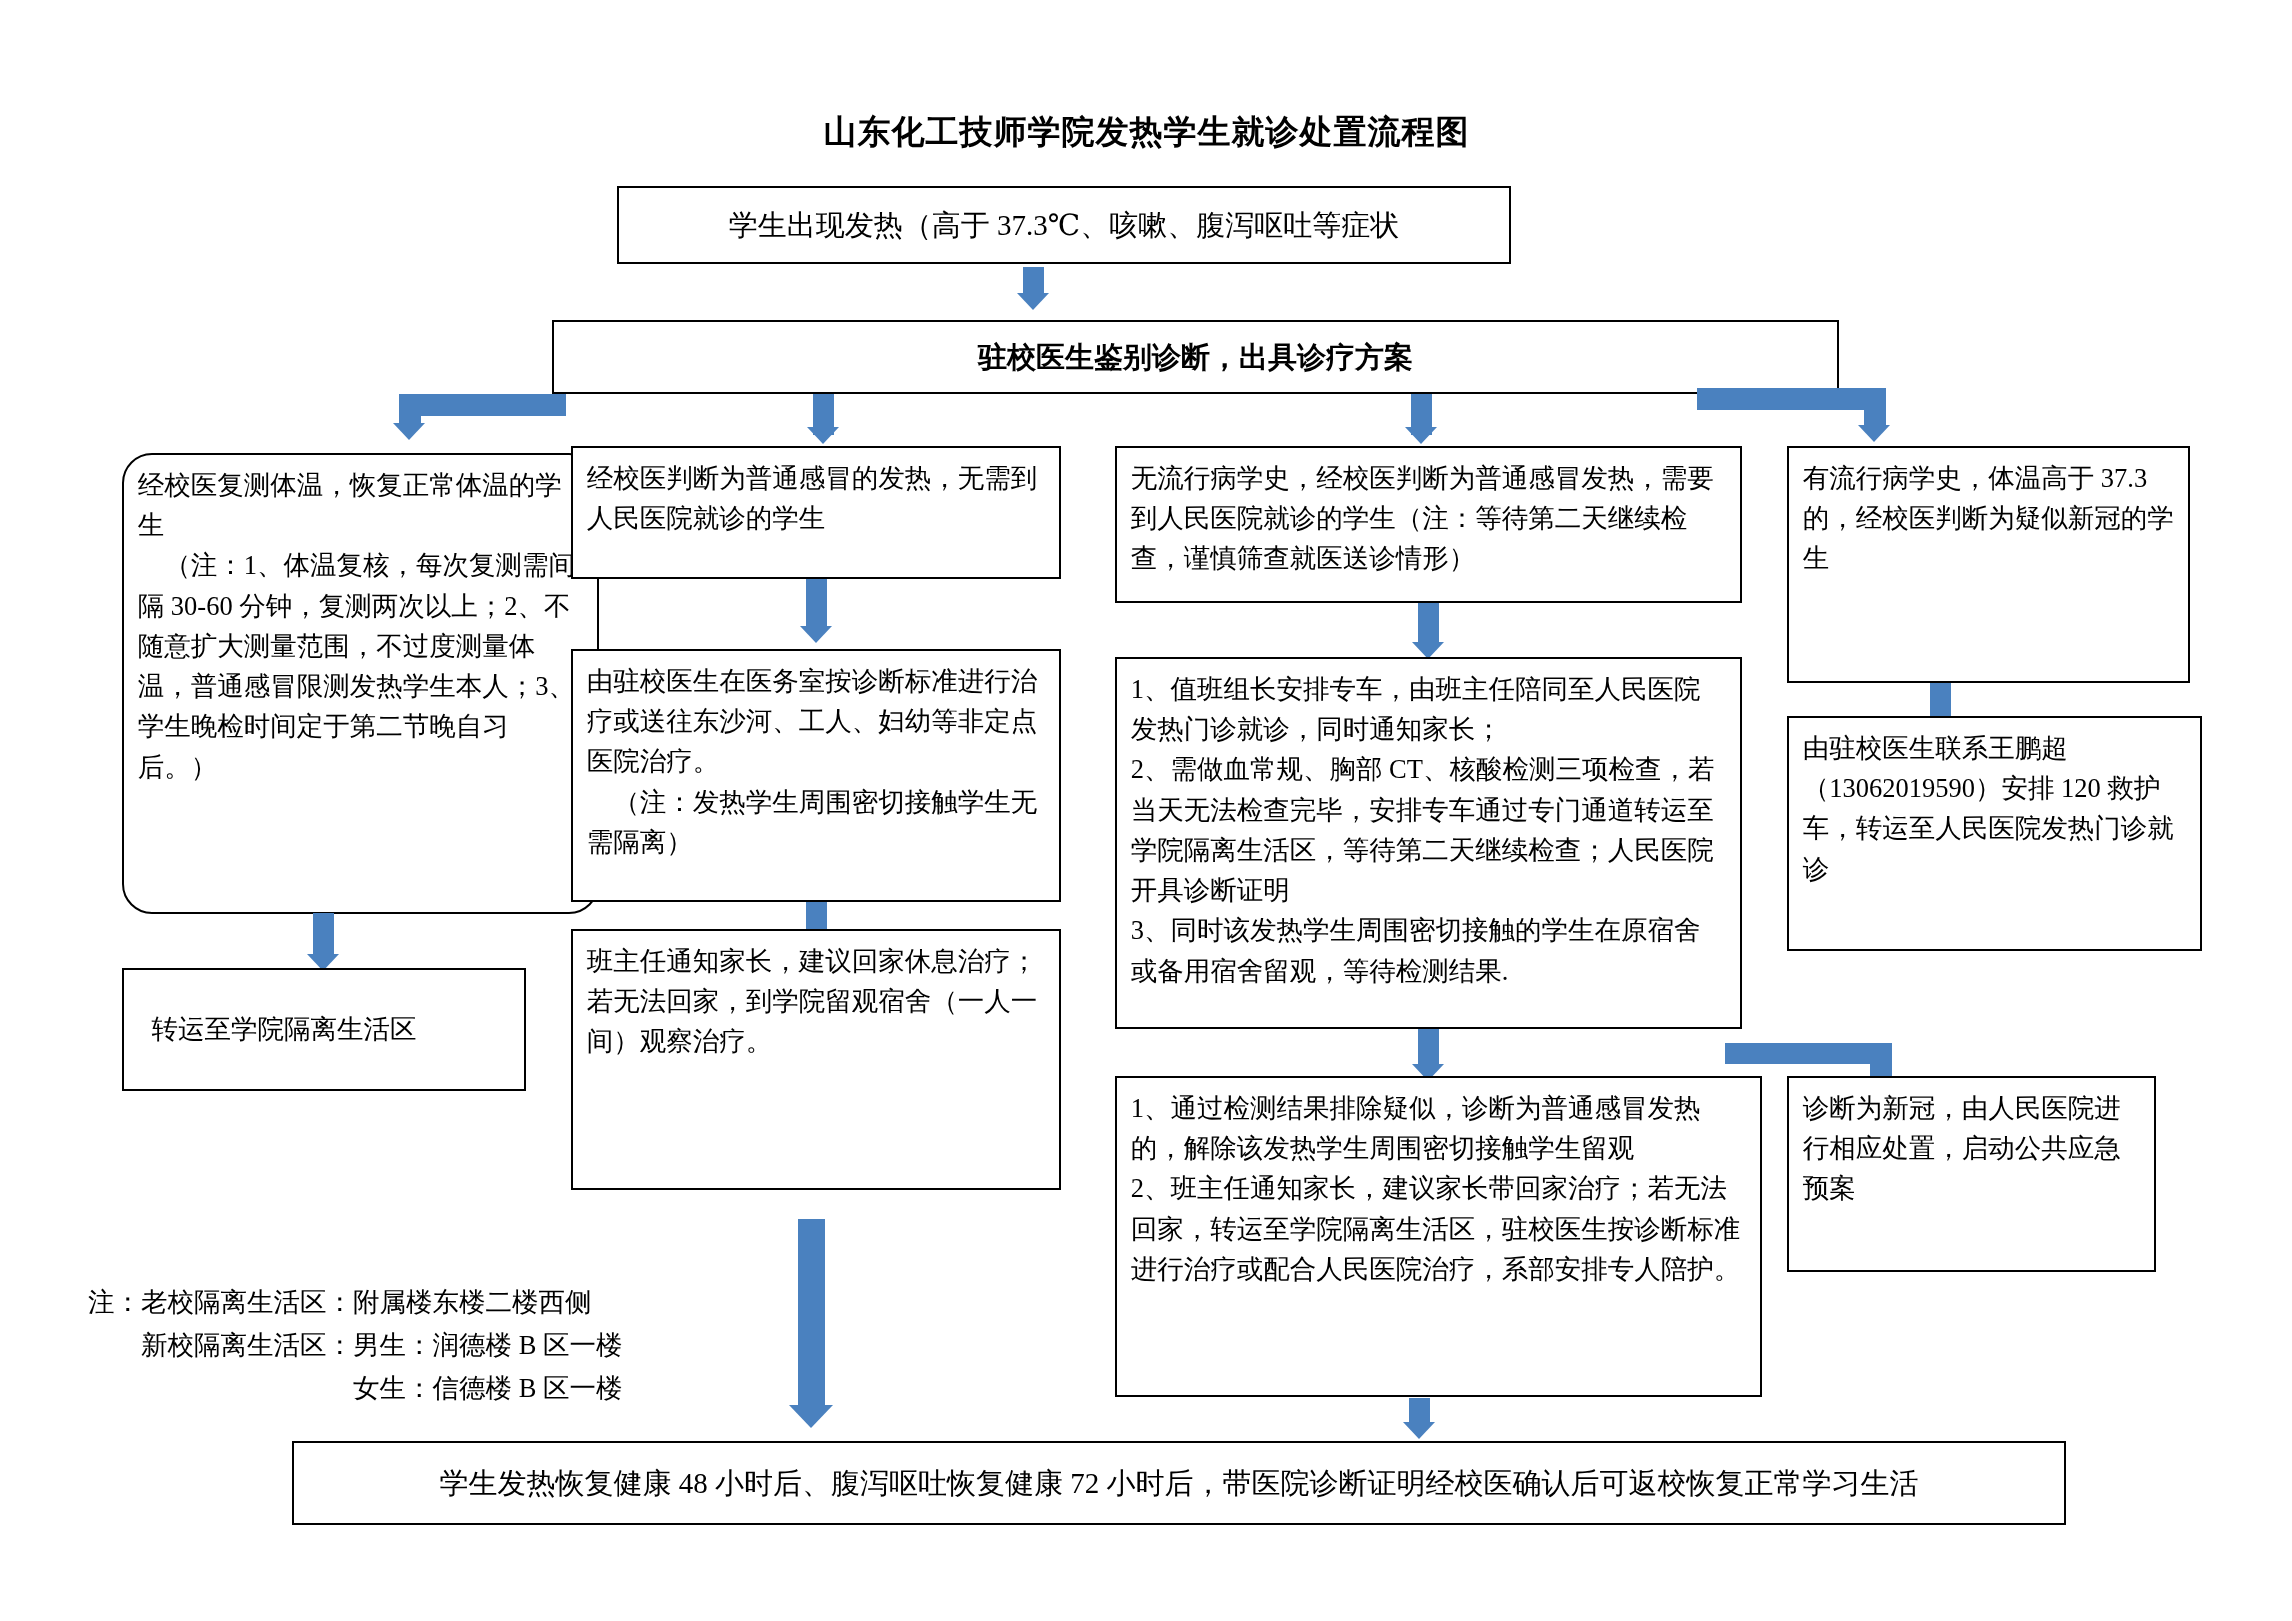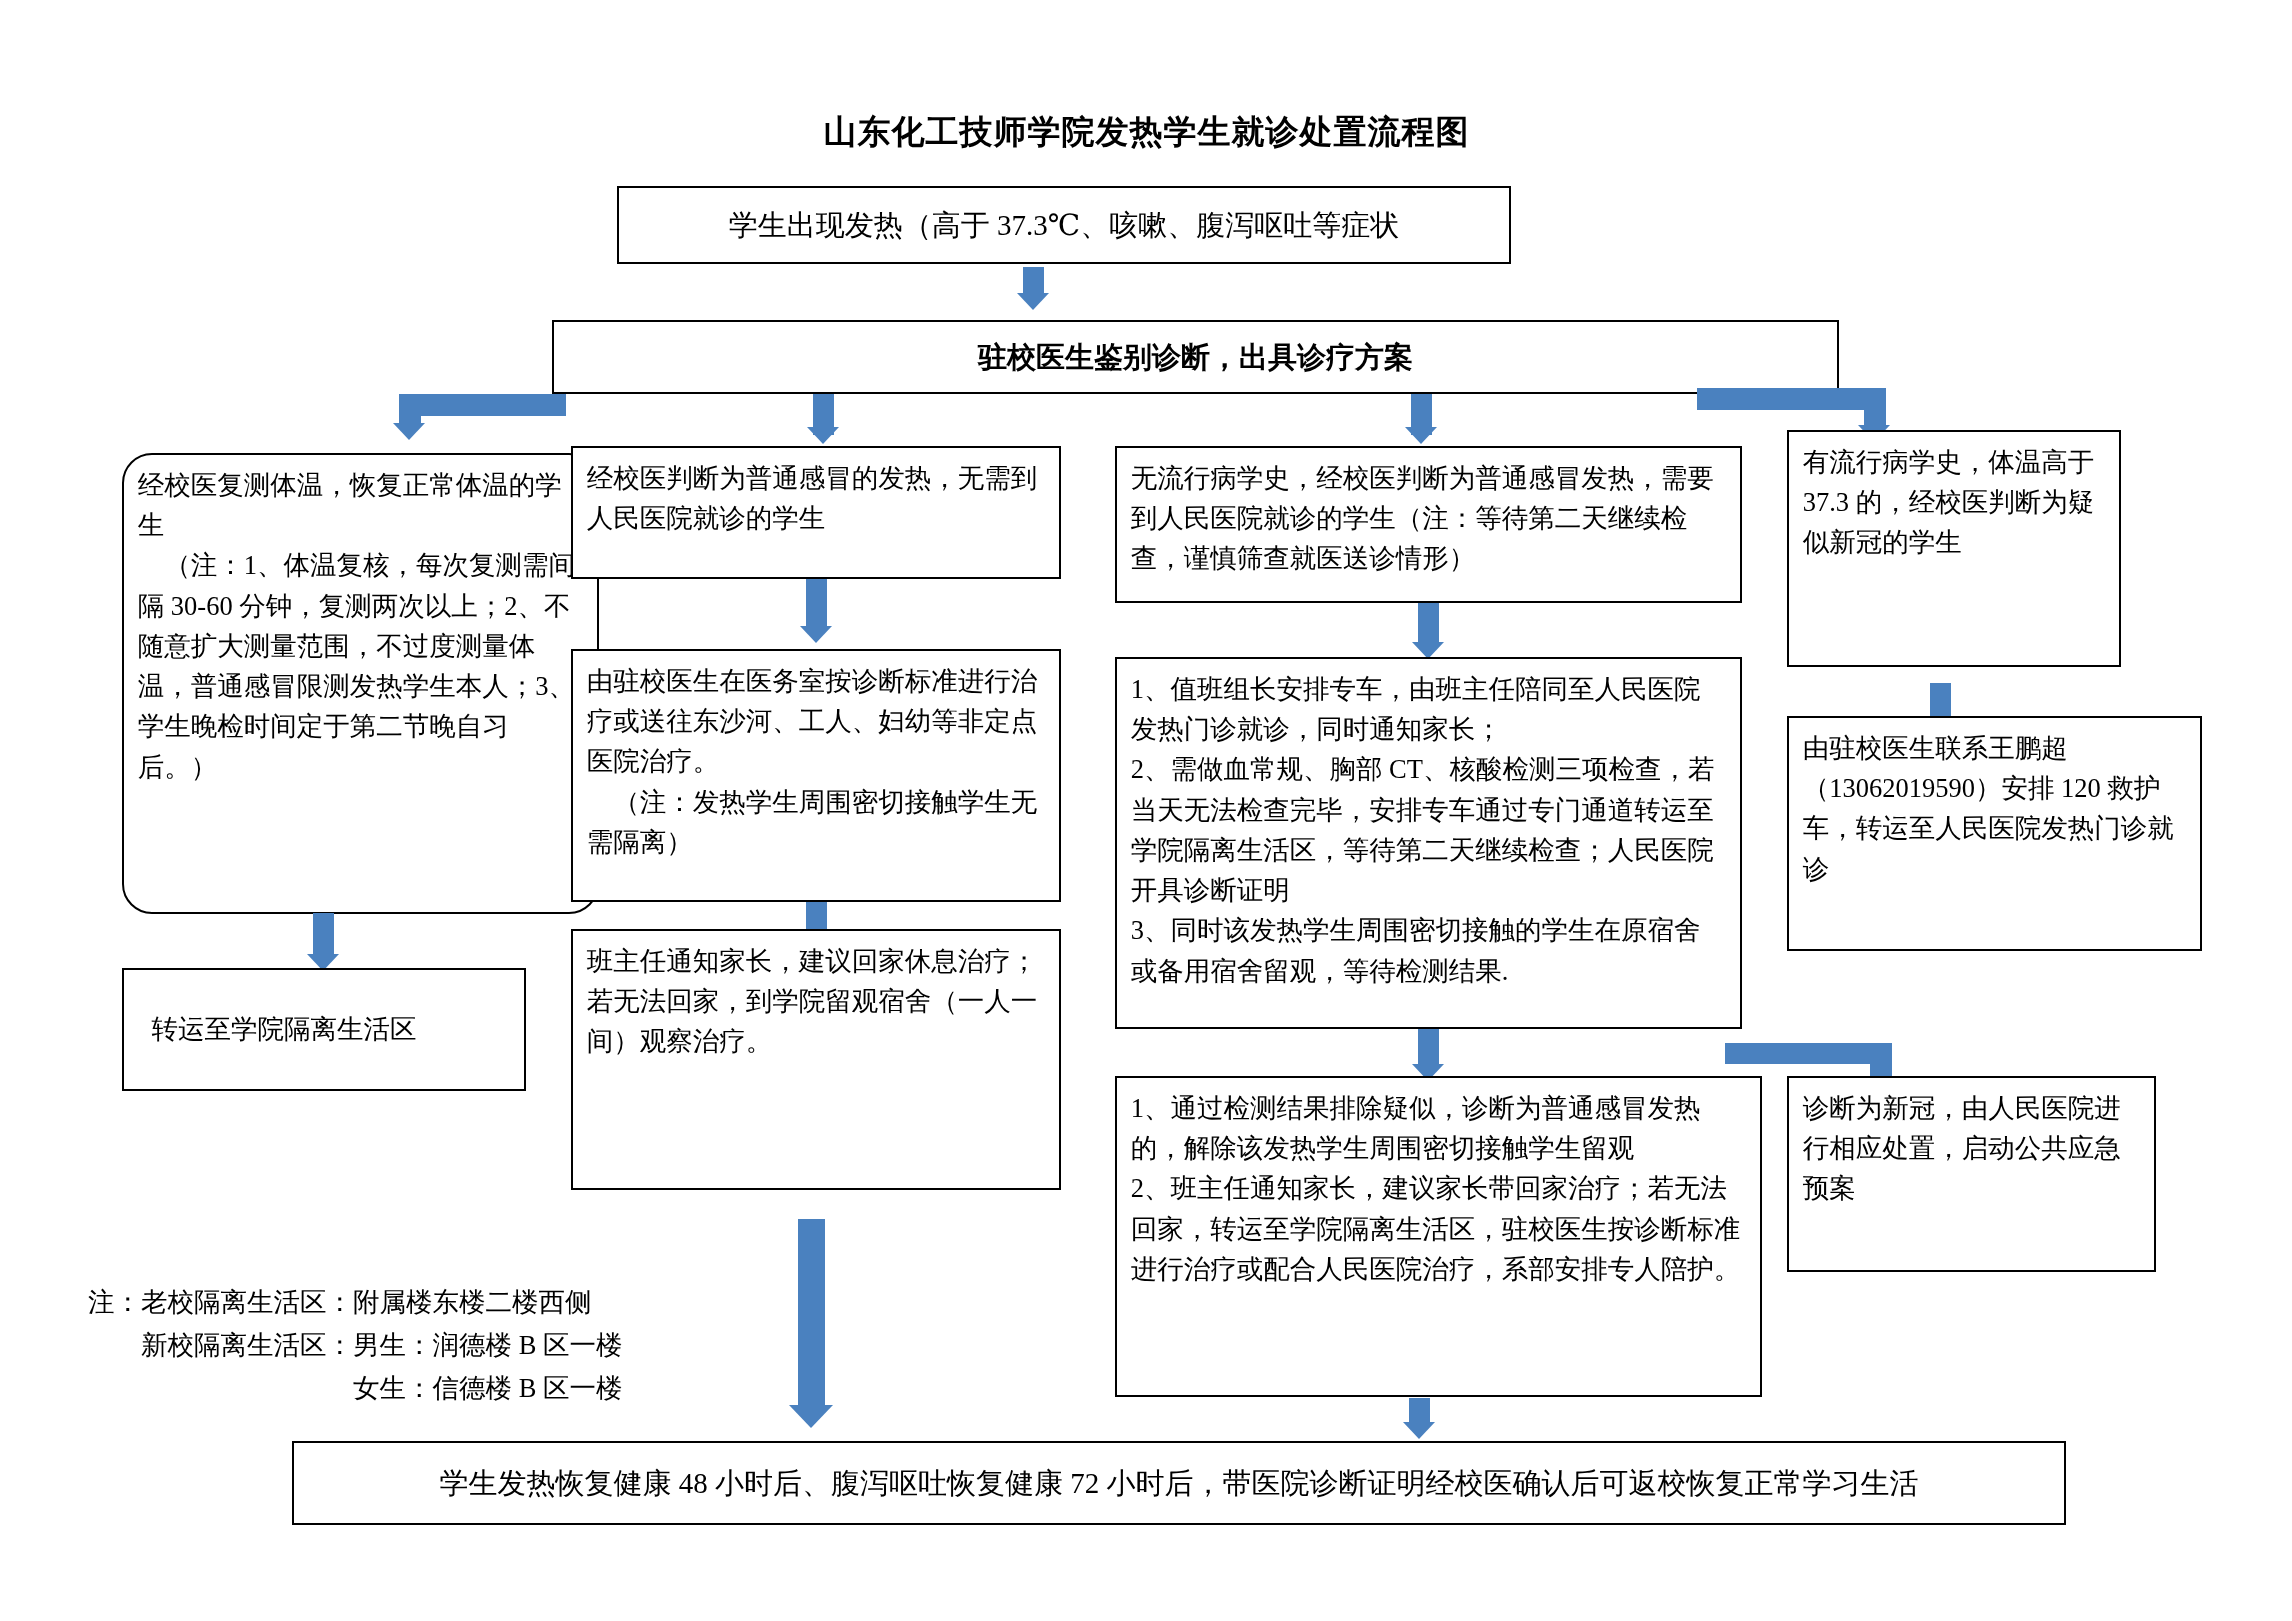--- a/index.html
+++ b/index.html
@@ -165,21 +165,21 @@
   </div>
 
   <div class="box" style="left:1115px; top:1076px; width:647px; height:321px;">1、通过检测结果排除疑似，诊断为普通感冒发热的，解除该发热学生周围密切接触学生留观
 2、班主任通知家长，建议家长带回家治疗；若无法回家，转运至学院隔离生活区，驻校医生按诊断标准进行治疗或配合人民医院治疗，系部安排专人陪护。</div>
 
   <div class="ar" style="left:1400px; top:1398px; width:39px; height:45px;">
     <div class="stem" style="left:8.8px; top:0; width:21.6px; height:25.5px;"></div>
     <div class="head head-down" style="left:2.9px; top:23.5px;"></div>
   </div>
 
-  <div class="box" style="left:1787px; top:430px; width:334px; height:237px;">有流行病学史，体温高于 37.3 的，经校医判断为疑似新冠的学生</div>
+  <div class="box" style="left:1787px; top:446px; width:403px; height:237px;">有流行病学史，体温高于 37.3 的，经校医判断为疑似新冠的学生</div>
 
   <div class="ar" style="left:1921px; top:683px; width:39px; height:61px;">
     <div class="stem" style="left:8.8px; top:0; width:21.6px; height:41px;"></div>
     <div class="head head-down" style="left:2.9px; top:39px;"></div>
   </div>
 
   <div class="box" style="left:1787px; top:716px; width:415px; height:235px;">由驻校医生联系王鹏超（13062019590）安排 120 救护车，转运至人民医院发热门诊就诊</div>
 
   <div class="ar" style="left:1725px; top:1021px; width:196px; height:88px;">
     <div class="stem" style="left:0px; top:21.6px; width:167px; height:21.6px;"></div>

